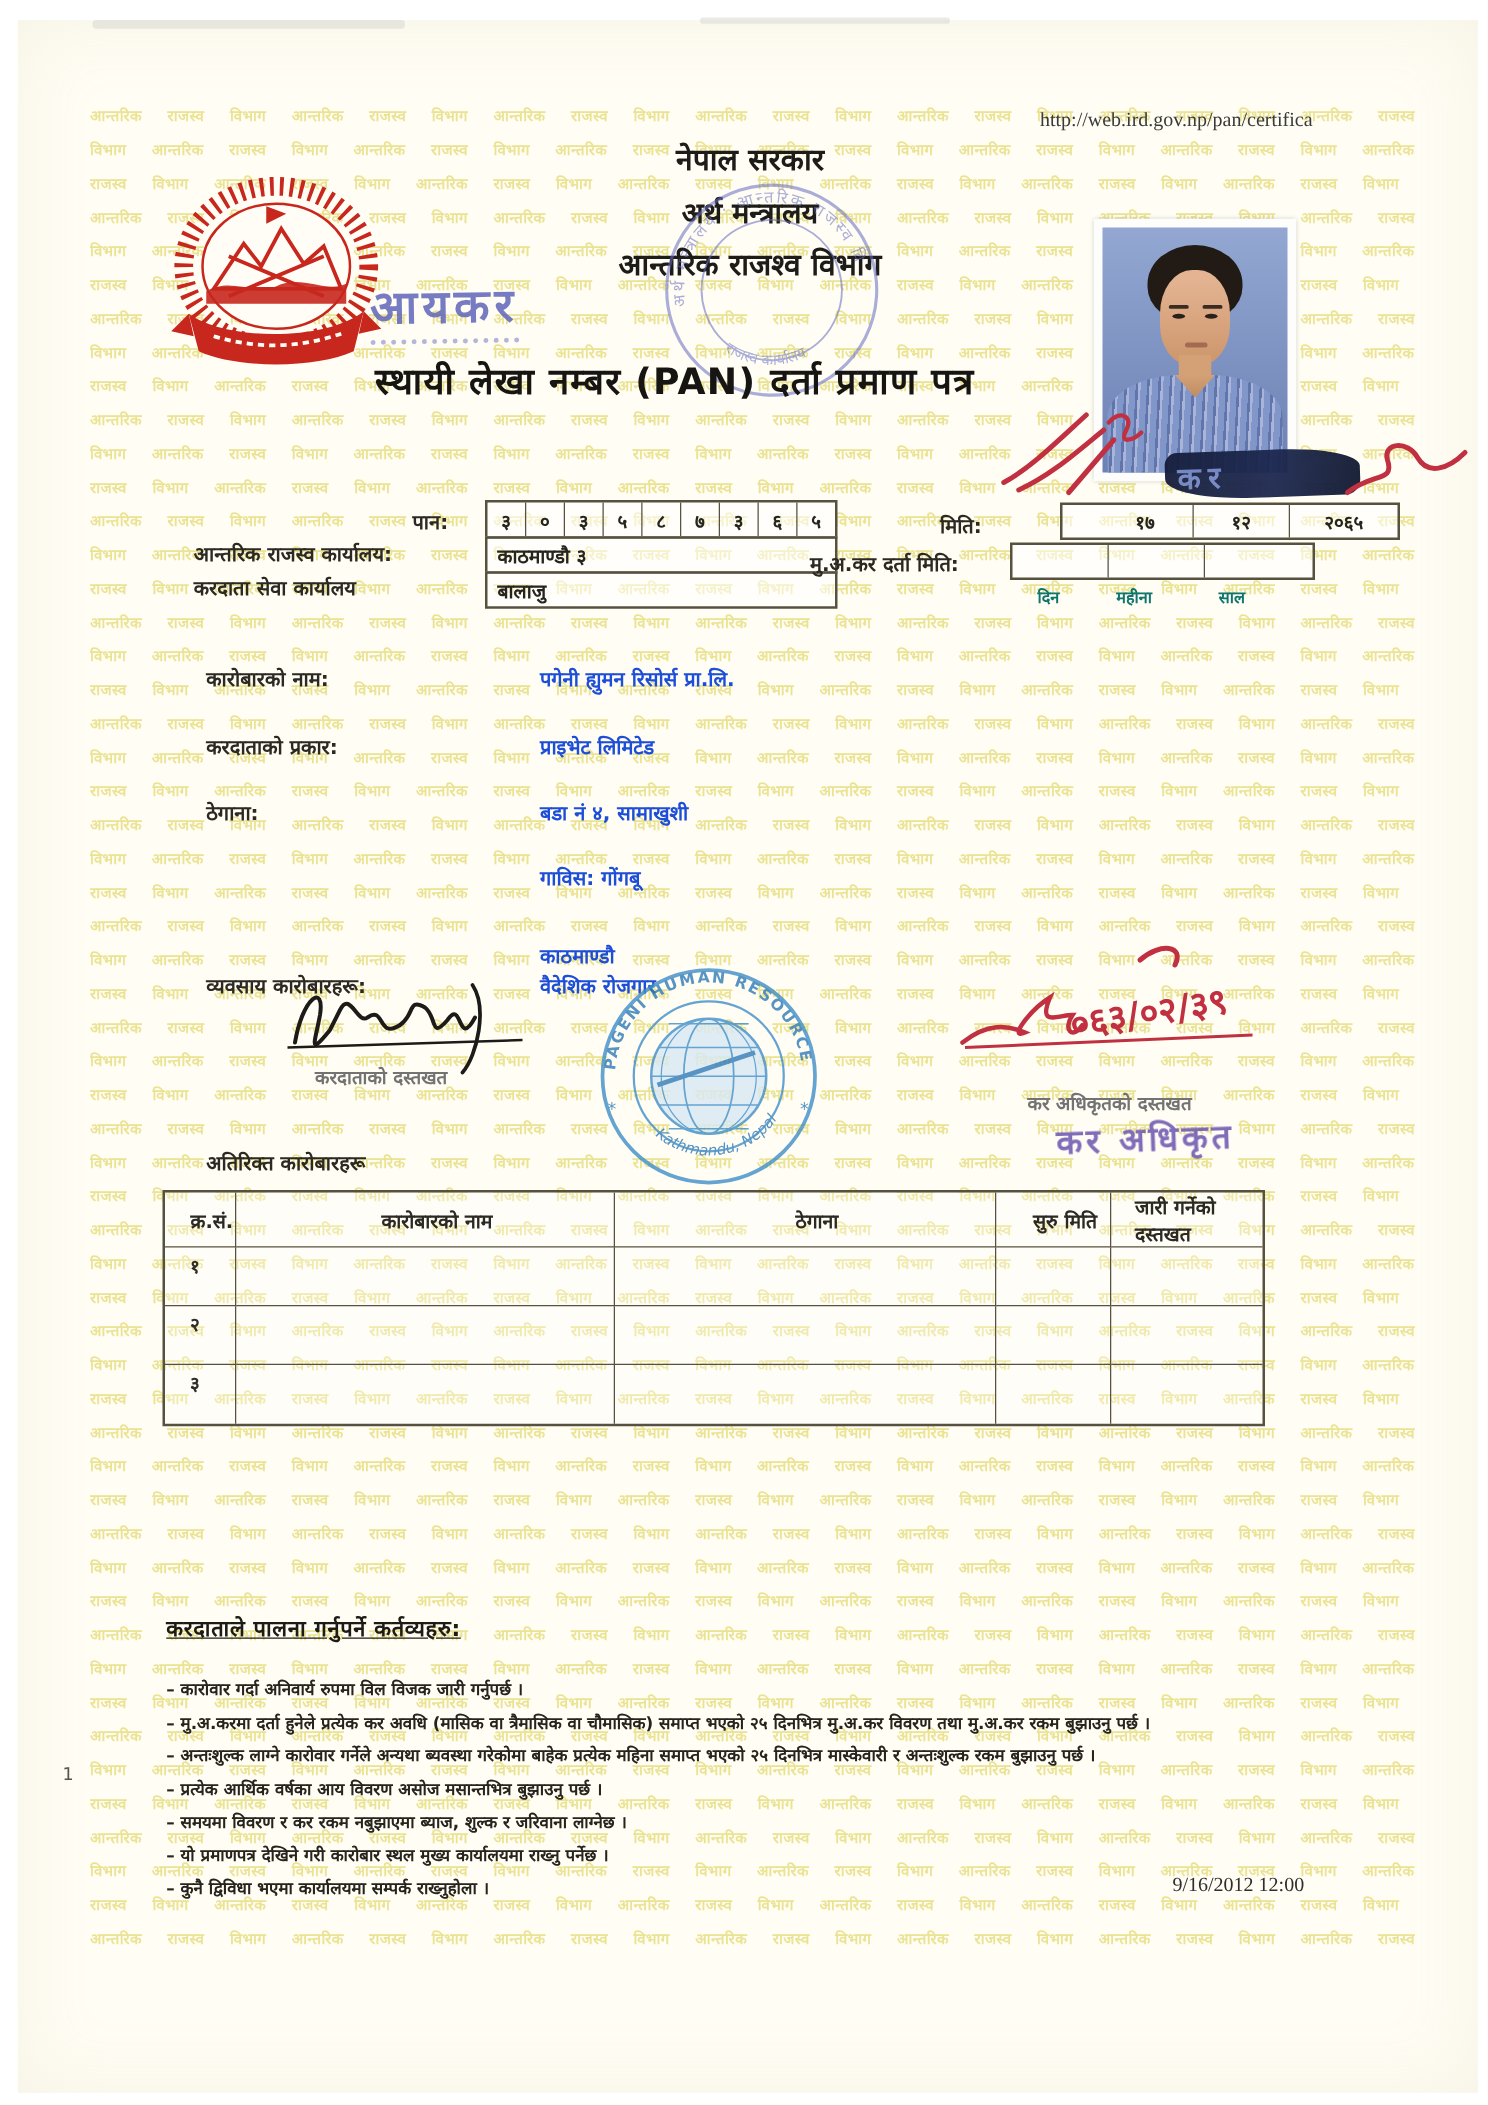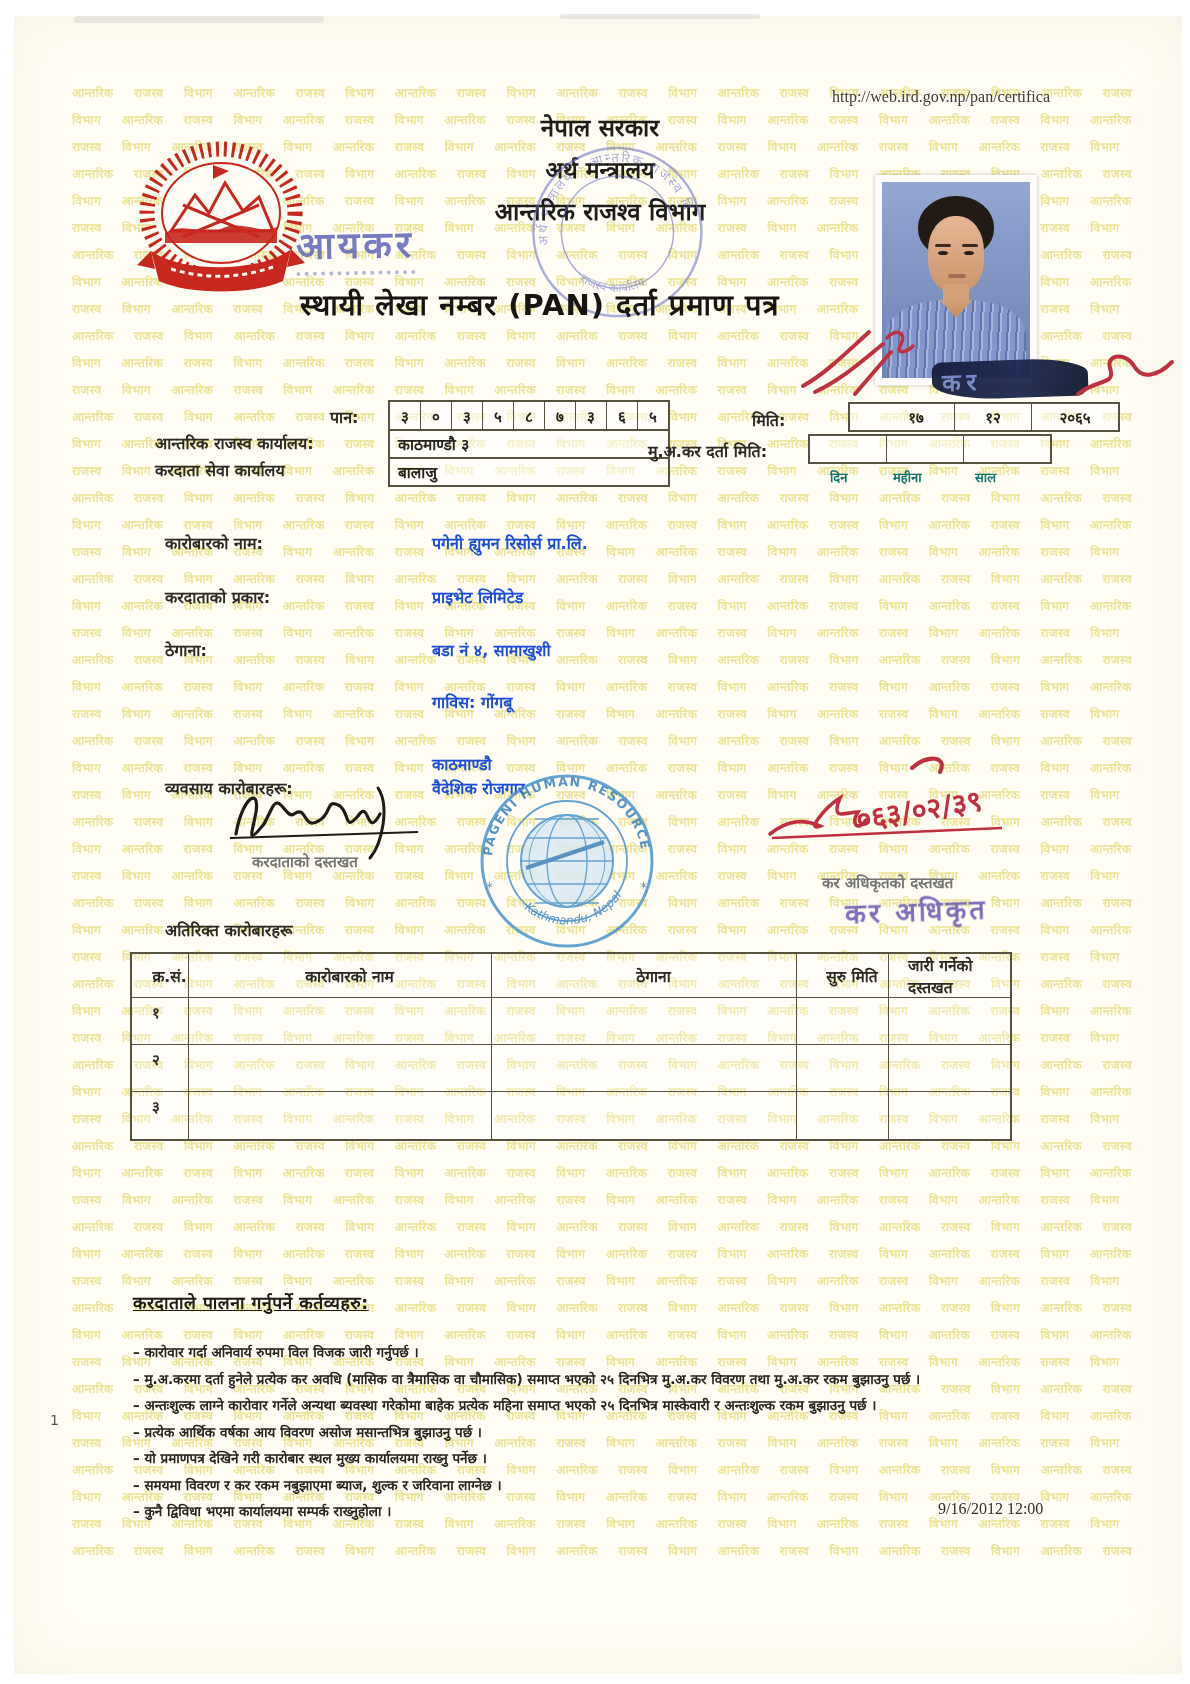--- a/index.html
+++ b/index.html
@@ -296,19 +296,19 @@
   <div class="bt-cell lastrow"></div>
   <div class="bt-cell lastcol lastrow"></div>
 </div>
 
 <div class="duties">
   <div class="duties-heading">करदाताले पालना गर्नुपर्ने कर्तव्यहरु:</div>
   <div class="duty">कारोवार गर्दा अनिवार्य रुपमा विल विजक जारी गर्नुपर्छ ।</div>
   <div class="duty">मु.अ.करमा दर्ता हुनेले प्रत्येक कर अवधि (मासिक वा त्रैमासिक वा चौमासिक) समाप्त भएको २५ दिनभित्र मु.अ.कर विवरण तथा मु.अ.कर रकम बुझाउनु पर्छ ।</div>
   <div class="duty">अन्तःशुल्क लाग्ने कारोवार गर्नेले अन्यथा ब्यवस्था गरेकोमा बाहेक प्रत्येक महिना समाप्त भएको २५ दिनभित्र मास्केवारी र अन्तःशुल्क रकम बुझाउनु पर्छ ।</div>
   <div class="duty">प्रत्येक आर्थिक वर्षका आय विवरण असोज मसान्तभित्र बुझाउनु पर्छ ।</div>
+  <div class="duty">समयमा विवरण र कर रकम नबुझाएमा ब्याज, शुल्क र जरिवाना लाग्नेछ ।</div>
   <div class="duty">यो प्रमाणपत्र देखिने गरी कारोबार स्थल मुख्य कार्यालयमा राख्नु पर्नेछ ।</div>
-  <div class="duty">समयमा विवरण र कर रकम नबुझाएमा ब्याज, शुल्क र जरिवाना लाग्नेछ ।</div>
   <div class="duty">कुनै द्विविधा भएमा कार्यालयमा सम्पर्क राख्नुहोला ।</div>
 </div>
 
 <div class="abs pagenum" style="left:50px;top:1412px;">1</div>
 <div class="abs timestamp" style="left:938px;top:1500px;">9/16/2012 12:00</div>
 
 </body></html>

